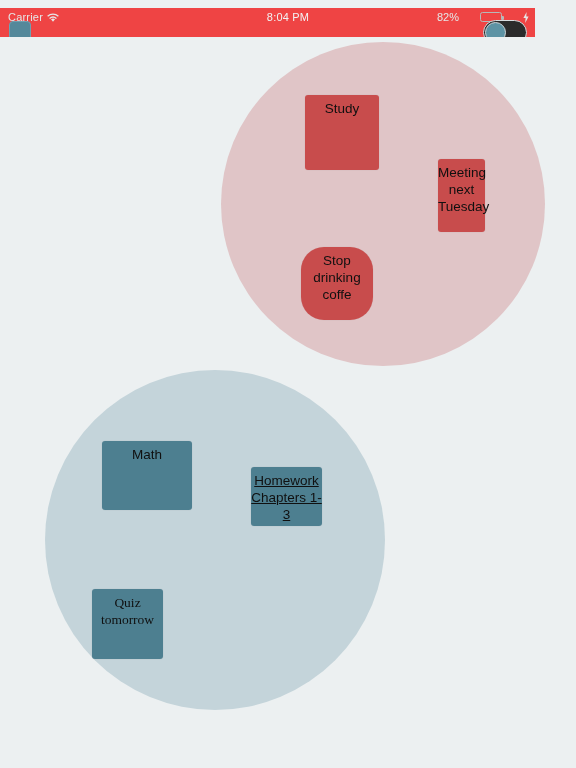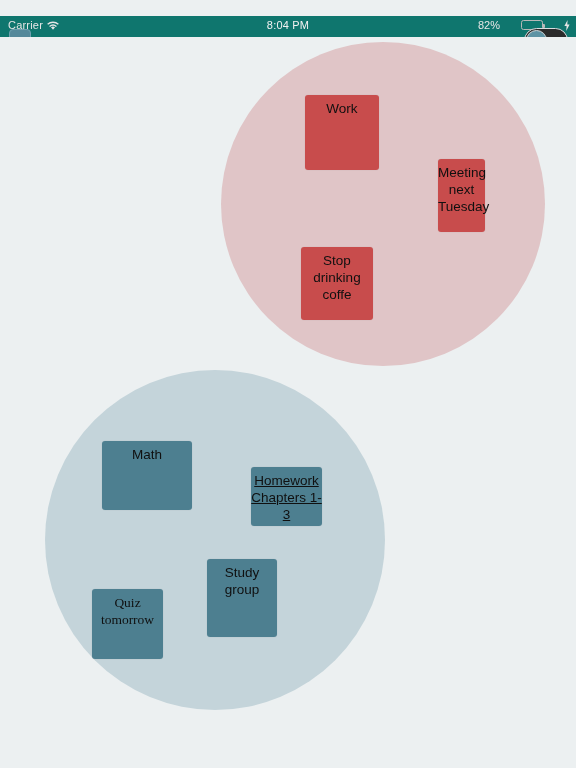--- a/index.html
+++ b/index.html
@@ -10,23 +10,23 @@
     overflow:hidden;
   }
   #app {
     position:relative;
     width:576px; height:768px;
     background:#ecf0f1;
   }
 
   
   .statusbar {
-    position:absolute; left:0; top:16px;
-    width:576px; height:37px;
-    background:#0f766e;
+    position:absolute; left:0; top:8px;
+    width:535px; height:37px;
+    background:#ef4444;
     color:#ffffff;
   }
   .sb-left {
     position:absolute; left:8px; top:3px;
     display:flex; align-items:center; gap:4px;
     font-size:11px; color:#e6e6e6; letter-spacing:.2px;
   }
   .sb-center {
     position:absolute; left:0; top:3px; width:576px;
     text-align:center; font-size:11px; color:#f2f2f2; font-weight:400;
@@ -96,21 +96,21 @@
     font-size:13.5px;
     line-height:17px;
     box-shadow:0 0 0 0.5px rgba(0,0,0,0.04);
   }
   .note.red  { background:#c84c4c; }
   .note.blue { background:#4d7f90; }
 
   
   .note-work     { left:305px; top:58px;  width:74px; height:75px; }
   .note-meeting  { left:438px; top:122px; width:47px; height:73px; }
-  .note-coffee   { left:301px; top:210px; width:72px; height:73px; }
+  .note-coffee   { left:301px; top:210px; width:72px; height:73px;border-radius:23px; }
 
   
   .note-math     { left:102px; top:404px; width:90px; height:69px; }
   .note-homework { left:251px; top:430px; width:71px; height:59px;text-decoration:underline; }
   .note-study    { left:207px; top:522px; width:70px; height:78px; }
   .note-quiz     { left:92px;  top:552px; width:71px; height:70px;font-family:Liberation Serif, serif; }
 </style>
 </head>
 <body>
 
@@ -147,30 +147,29 @@
 
     <div class="nav-toggle">
       <div class="knob"></div>
     </div>
   </div>
 
   <div class="canvas">
 
     <div class="bubble bubble-work"></div>
 
-    <div class="note red note-work">Work</div>
+    <div class="note red note-work">Study</div>
 
     <div class="note red note-meeting">Meeting next Tuesday</div>
 
     <div class="note red note-coffee">Stop drinking coffe</div>
 
     <div class="bubble bubble-study"></div>
 
     <div class="note blue note-math">Math</div>
 
     <div class="note blue note-homework">Homework Chapters 1-3</div>
 
-    <div class="note blue note-study">Study group</div>
 
     <div class="note blue note-quiz">Quiz tomorrow</div>
 
   </div>
 </div>
 
 </body></html>

